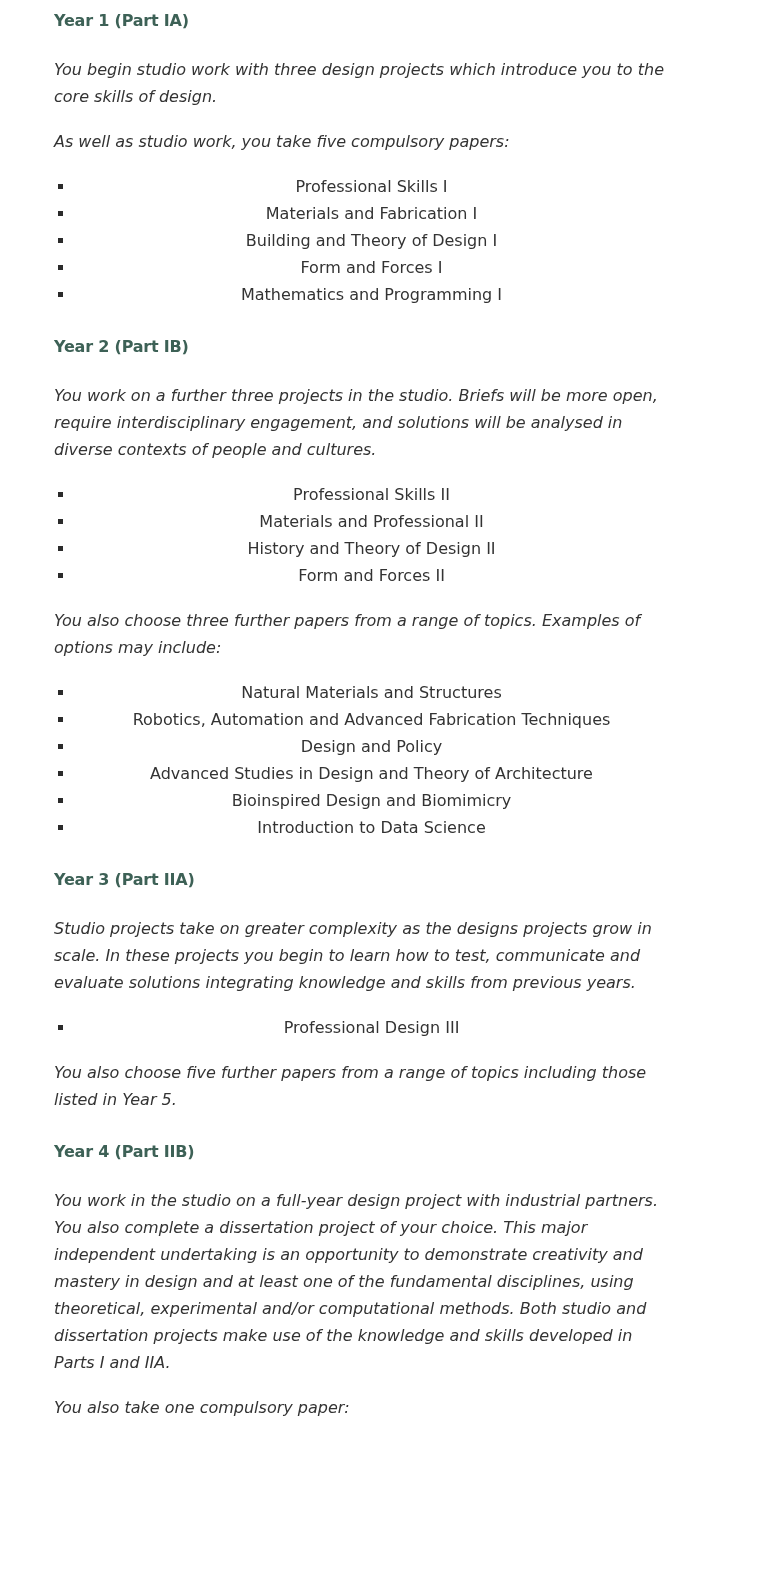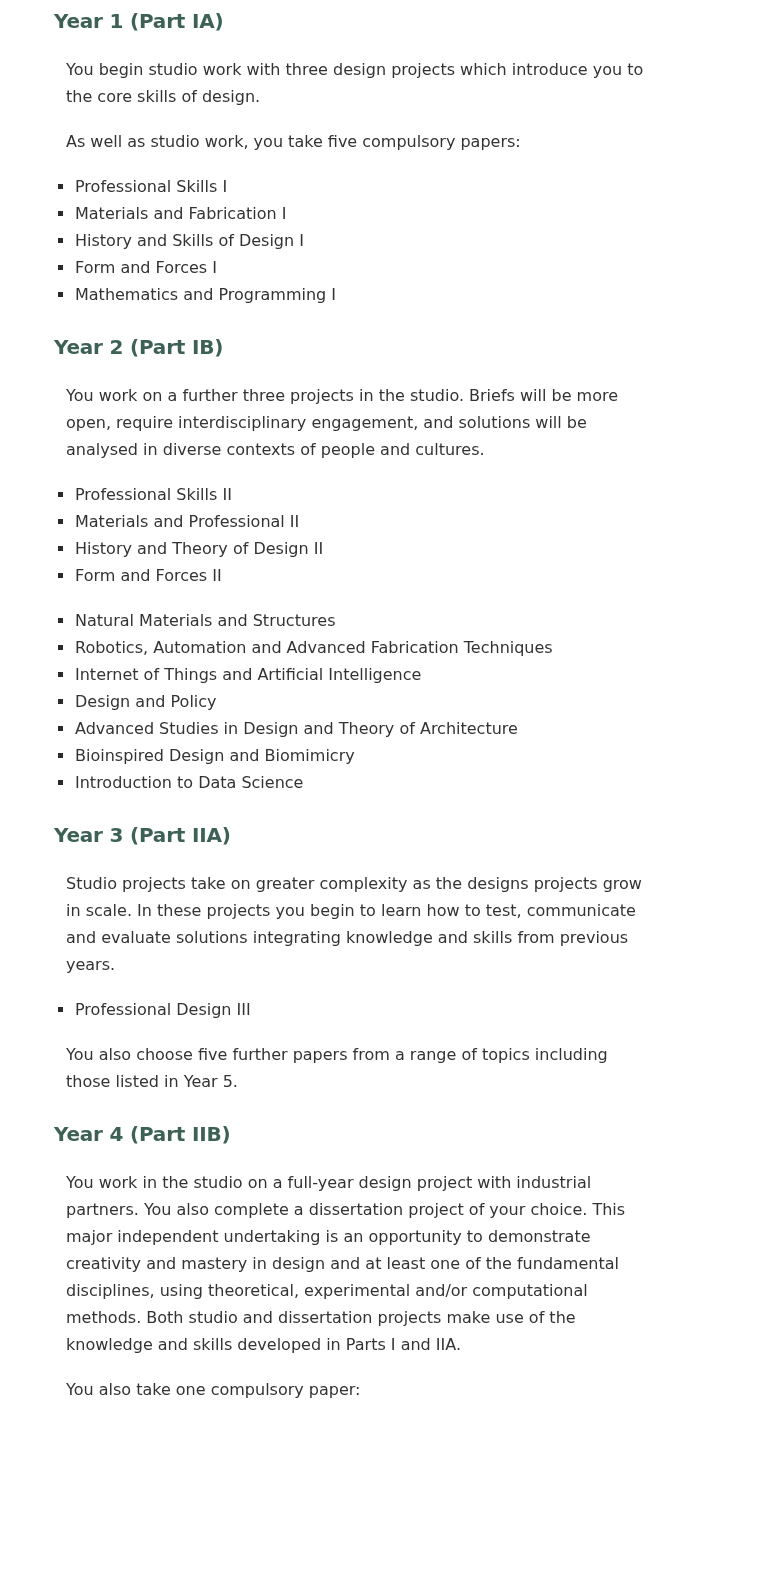--- a/index.html
+++ b/index.html
@@ -23,35 +23,37 @@
     color: var(--text-color);
     -webkit-font-smoothing: antialiased;
   }
   .content {
     padding: 6px 56px 10px 54px;
     width: 724px;
   }
   section { margin: 0; }
   h2 {
     font-family: "DejaVu Sans", "Liberation Sans", sans-serif;
-    font-size: 20px;
+    font-size: 16px;
     line-height: 30px;
     font-weight: bold;
     color: var(--heading-color);
     margin: 24px 0 20px 0;
     letter-spacing: -0.2px;
   }
   section:first-child h2 { margin-top: 0; }
   p {
-    margin: 18px 12px;
+    margin: 18px 0;
+    font-style: italic;
   }
   ul {
     list-style: none;
     margin: 18px 0;
     padding: 0;
+    text-align: center;
   }
   li {
     position: relative;
     padding-left: 21px;
     line-height: 27px;
   }
   li .bullet {
     position: absolute;
     left: 4px;
     top: 11px;
@@ -65,38 +67,38 @@
 <body>
 
 <main class="content">
     <section>
       <h2>Year 1 (Part IA)</h2>
       <p>You begin studio work with three design projects which introduce you to the core skills of design.</p>
       <p>As well as studio work, you take five compulsory papers:</p>
       <ul>
         <li><span class="bullet"></span><span>Professional Skills I</span></li>
         <li><span class="bullet"></span><span>Materials and Fabrication I</span></li>
-        <li><span class="bullet"></span><span>History and Skills of Design I</span></li>
+        <li><span class="bullet"></span><span>Building and Theory of Design I</span></li>
         <li><span class="bullet"></span><span>Form and Forces I</span></li>
         <li><span class="bullet"></span><span>Mathematics and Programming I</span></li>
       </ul>
     </section>
     <section>
       <h2>Year 2 (Part IB)</h2>
       <p>You work on a further three projects in the studio. Briefs will be more open, require interdisciplinary engagement, and solutions will be analysed in diverse contexts of people and cultures.</p>
       <ul>
         <li><span class="bullet"></span><span>Professional Skills II</span></li>
         <li><span class="bullet"></span><span>Materials and Professional II</span></li>
         <li><span class="bullet"></span><span>History and Theory of Design II</span></li>
         <li><span class="bullet"></span><span>Form and Forces II</span></li>
       </ul>
+      <p>You also choose three further papers from a range of topics. Examples of options may include:</p>
       <ul>
         <li><span class="bullet"></span><span>Natural Materials and Structures</span></li>
         <li><span class="bullet"></span><span>Robotics, Automation and Advanced Fabrication Techniques</span></li>
-        <li><span class="bullet"></span><span>Internet of Things and Artificial Intelligence</span></li>
         <li><span class="bullet"></span><span>Design and Policy</span></li>
         <li><span class="bullet"></span><span>Advanced Studies in Design and Theory of Architecture</span></li>
         <li><span class="bullet"></span><span>Bioinspired Design and Biomimicry</span></li>
         <li><span class="bullet"></span><span>Introduction to Data Science</span></li>
       </ul>
     </section>
     <section>
       <h2>Year 3 (Part IIA)</h2>
       <p>Studio projects take on greater complexity as the designs projects grow in scale. In these projects you begin to learn how to test, communicate and evaluate solutions integrating knowledge and skills from previous years.</p>
       <ul>

